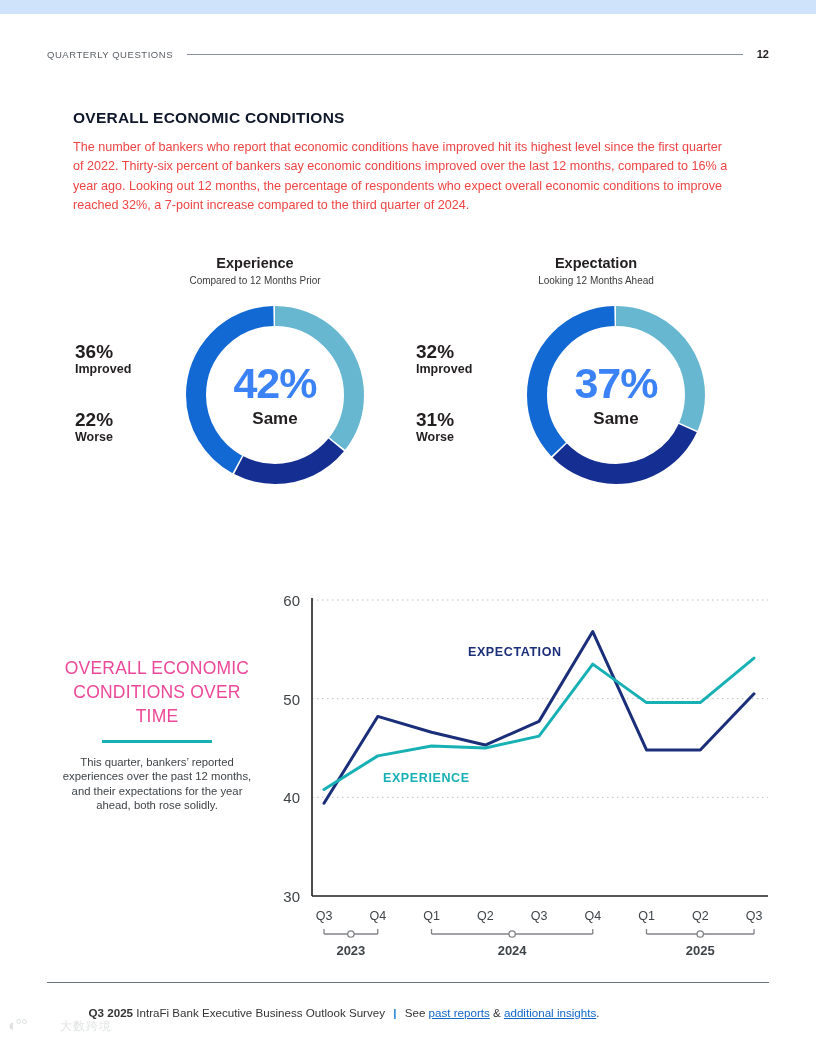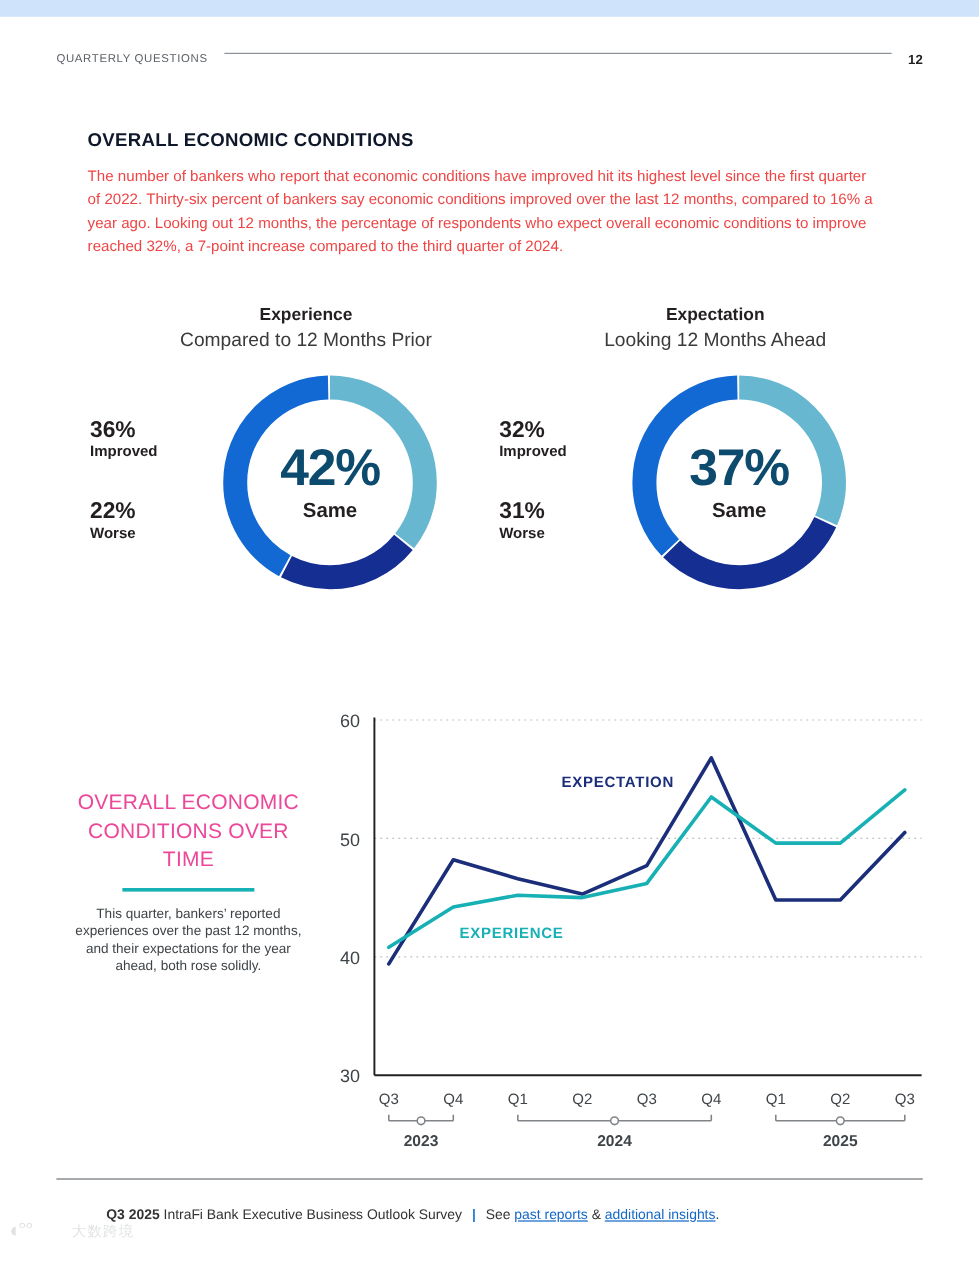--- a/index.html
+++ b/index.html
@@ -4,43 +4,43 @@
 <style>
   html,body{margin:0;padding:0;}
   body{
     width:816px;height:1056px;background:#ffffff;
     font-family:"Liberation Sans",sans-serif;
     color:#231f20;position:relative;overflow:hidden;
   }
   .topband{position:absolute;left:0;top:0;width:816px;height:14px;background:#cfe4fb;}
 
   
-  .header{position:absolute;left:47px;top:44px;width:722px;height:20px;display:flex;}
+  .header{position:absolute;left:47px;top:44px;width:722px;height:20px;display:flex;align-items:center;}
   .kicker{font-size:9.5px;letter-spacing:.55px;color:#5b6066;white-space:nowrap;}
   .hrule{flex:1;height:1px;background:#8a9097;margin:0 14px;}
   .pageno{font-size:11px;font-weight:bold;color:#231f20;}
 
   
   .sect-title{position:absolute;left:73px;top:109px;font-size:15.5px;font-weight:bold;
     letter-spacing:.25px;color:#0f172a;}
   .body-copy{position:absolute;left:73px;top:138px;width:657px;font-size:12.6px;
     line-height:19.3px;color:#ef4444;}
 
   
   .donut-wrap{position:absolute;top:255px;left:0;width:816px;height:270px;}
   .donut-block{position:absolute;top:0;width:360px;}
   .donut-block.left{left:75px;}
   .donut-block.right{left:416px;}
   .d-title{text-align:center;font-size:14.5px;font-weight:bold;color:#231f20;}
-  .d-sub{text-align:center;font-size:16px;color:#3a3a3a;margin-top:4px;}
+  .d-sub{text-align:center;font-size:10px;color:#3a3a3a;margin-top:4px;}
   .d-svgwrap{position:relative;margin-top:14px;height:200px;}
   .d-svg{position:absolute;left:105px;top:0;}
   .d-center{position:absolute;left:105px;top:0;width:190px;height:190px;
     display:flex;flex-direction:column;align-items:center;justify-content:center;}
-  .d-center .big{font-size:43px;font-weight:bold;letter-spacing:-1px;line-height:1;color:#0c4a6e;}
+  .d-center .big{font-size:43px;font-weight:bold;letter-spacing:-1px;line-height:1;color:#3b82f6;}
   .d-center .small{font-size:17px;font-weight:bold;margin-top:4px;color:#231f20;}
   .d-lab{position:absolute;text-align:left;width:100px;}
   .d-lab .pct{font-size:19px;font-weight:bold;color:#231f20;line-height:1.05;}
   .d-lab .nm{font-size:12.5px;font-weight:bold;color:#231f20;}
   .lab-imp{left:0px;top:42px;}
   .lab-wor{left:0px;top:110px;}
 
   
   .lower{position:absolute;left:0;top:586px;width:816px;height:380px;}
   .cap-block{position:absolute;left:62px;top:70px;width:190px;text-align:center;}

